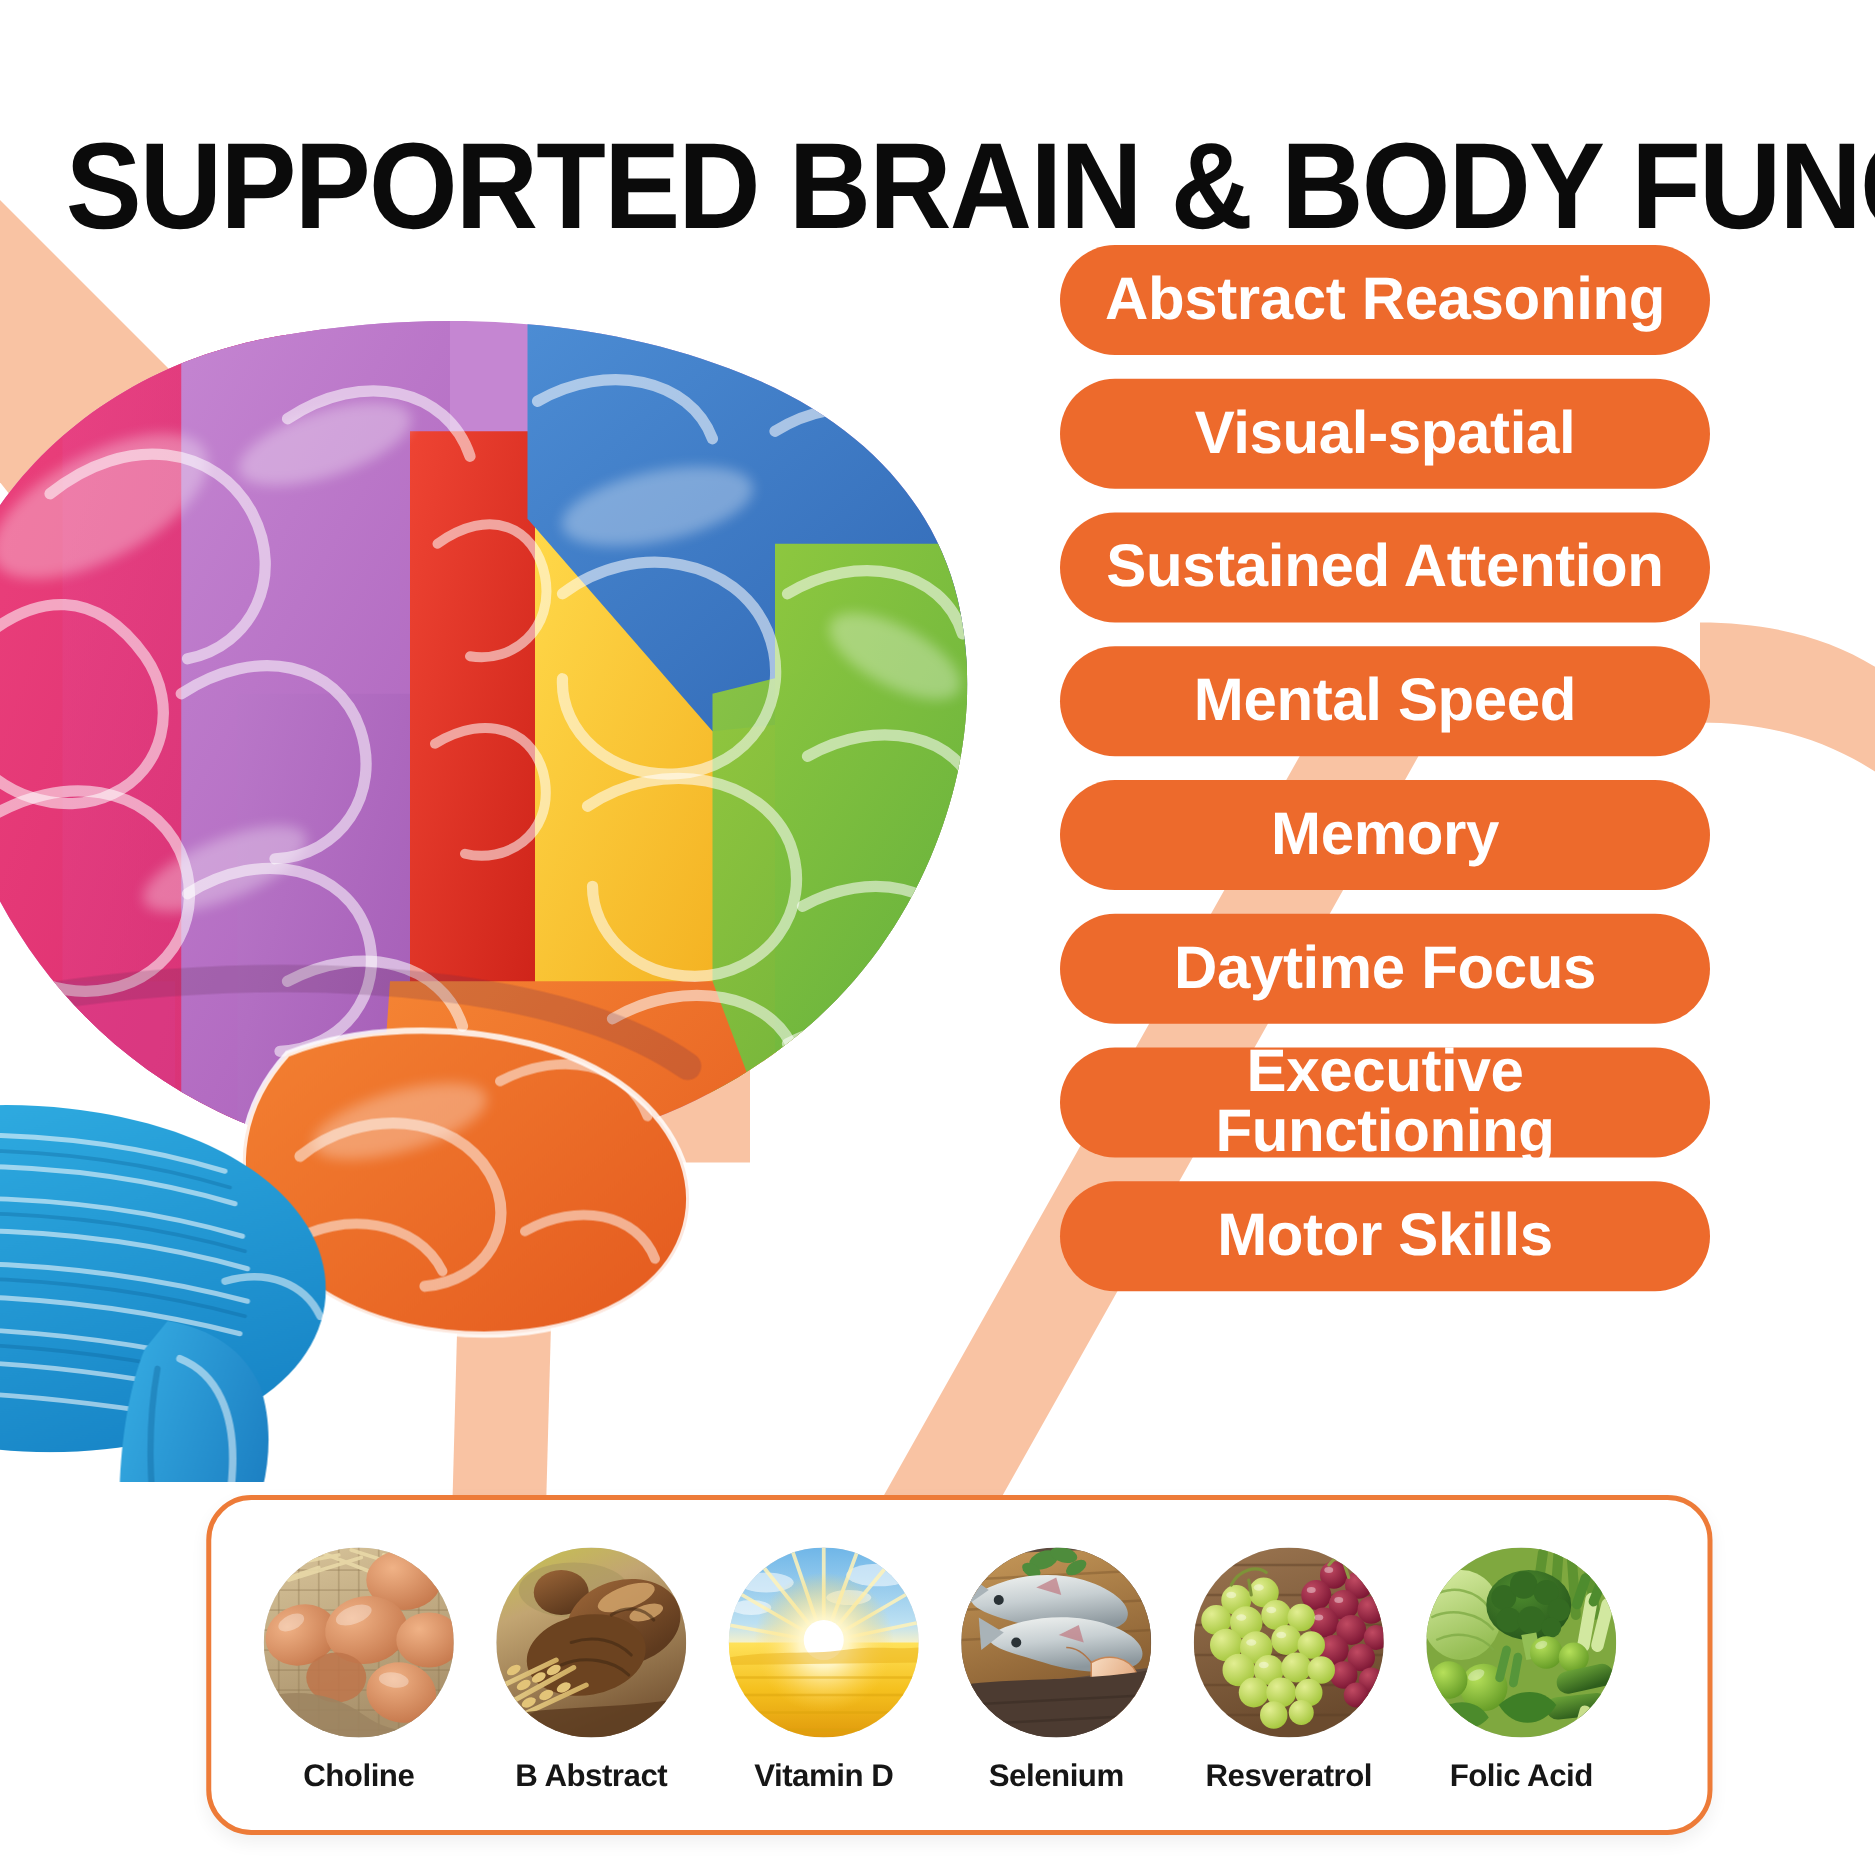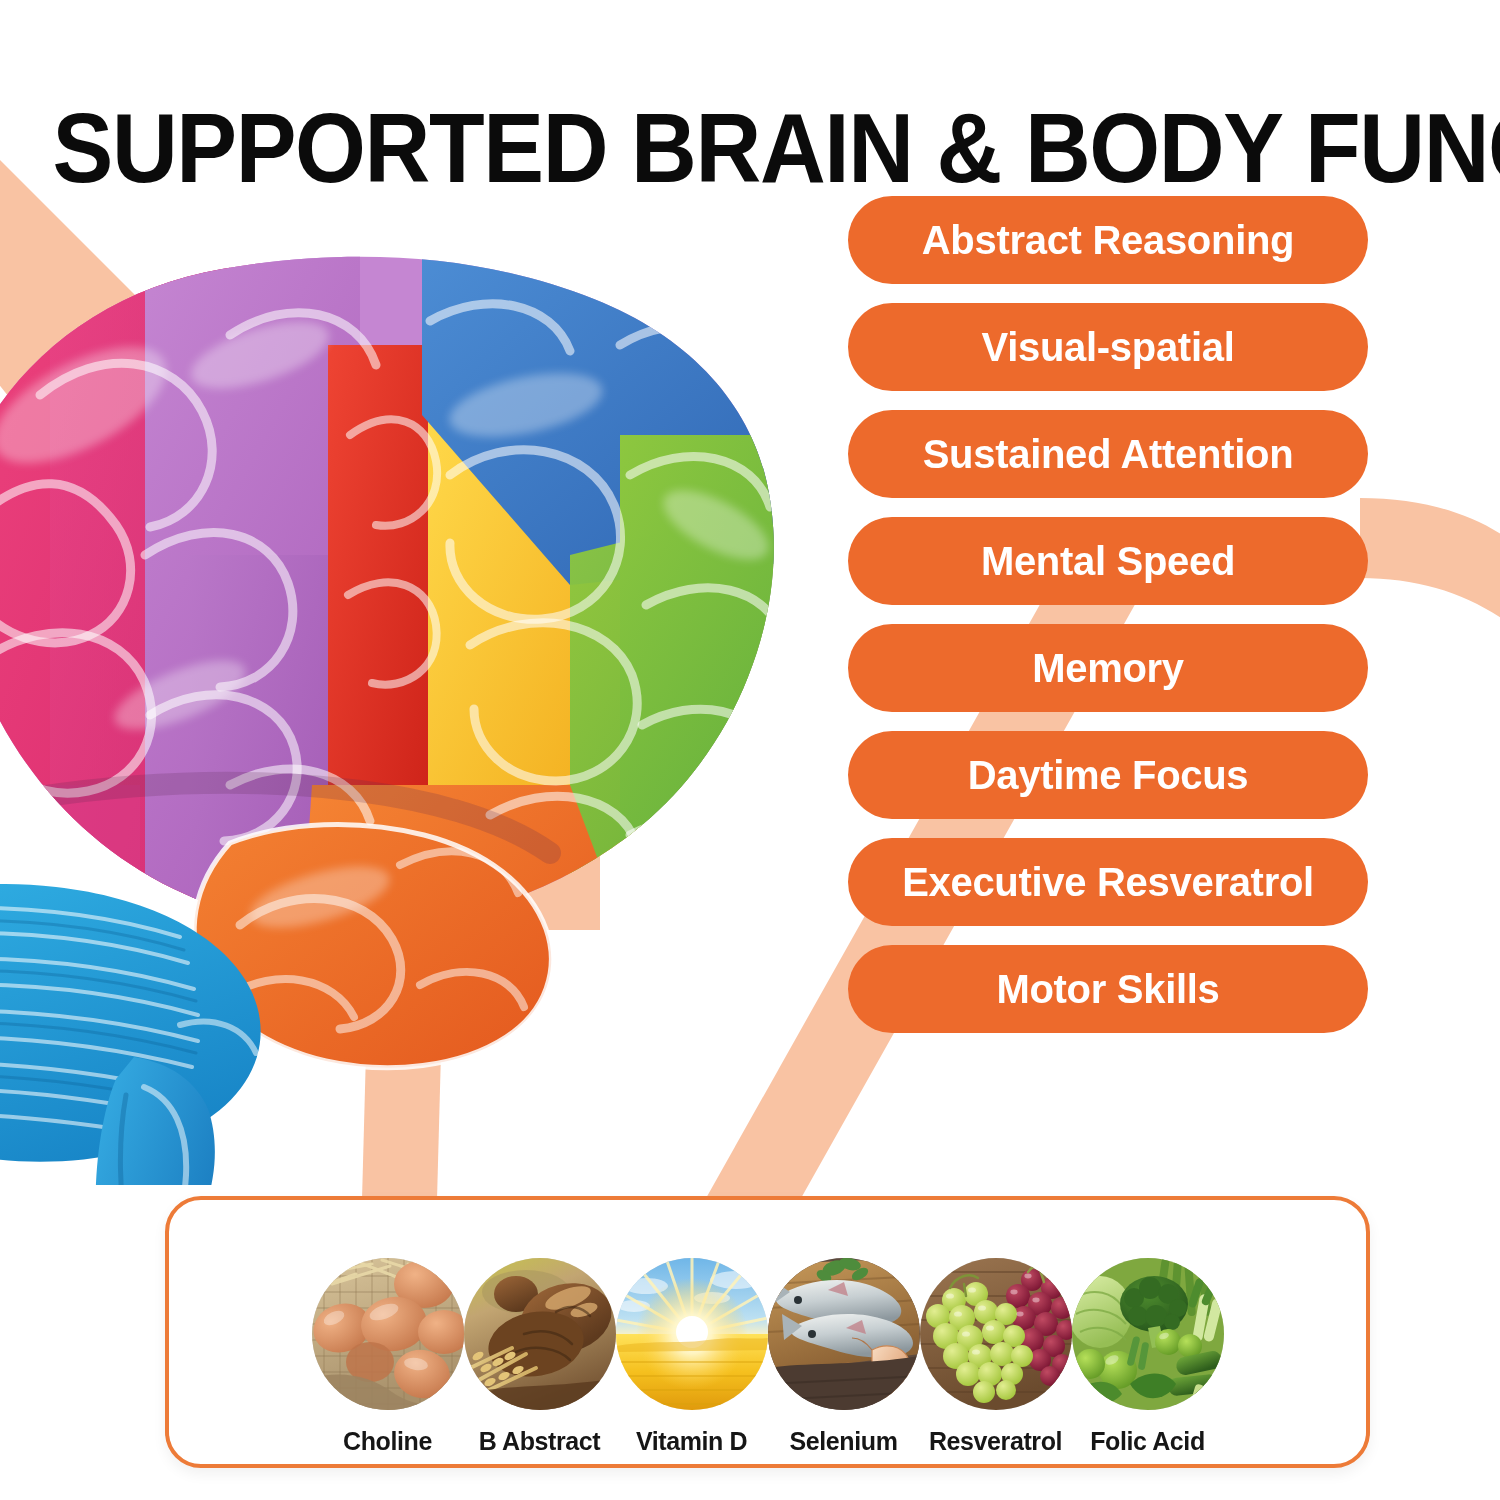--- a/index.html
+++ b/index.html
@@ -35,37 +35,37 @@
   
   .pill-col{
     position:absolute;left:848px;top:196px;width:520px;z-index:5;
     display:flex;flex-direction:column;gap:19px;
   }
   .pill{
     height:88px;border-radius:48px;
     background:#ED6A2C;
     display:flex;align-items:center;justify-content:center;
     color:#ffffff;
-    font-size:40px;font-weight:700;letter-spacing:-0.3px;
+    font-size:48px;font-weight:700;letter-spacing:-0.3px;
     box-sizing:border-box;padding:0 18px;
     text-align:center;
     line-height:1;
   }
 
   
   .card{
     position:absolute;left:165px;top:1196px;width:1205px;height:272px;
     border:4px solid #ED7B38;border-radius:36px;background:#ffffff;
     z-index:5;box-sizing:border-box;
     box-shadow:0 6px 14px rgba(0,0,0,.06);
   }
   .card-inner{
     position:absolute;left:0;top:0;right:0;bottom:0;
-    display:flex;align-items:flex-start;justify-content:center;
-    padding:58px 42px 0 42px;box-sizing:border-box;
+    display:flex;align-items:flex-start;
+    gap:34px;padding:38px 42px 0 42px;box-sizing:border-box;
   }
   .food{width:152px;display:flex;flex-direction:column;align-items:center;}
   .food-circle{
     width:152px;height:152px;border-radius:50%;overflow:hidden;position:relative;
     background:#ddd;
   }
   .food-circle svg{display:block;width:152px;height:152px;}
   .food-label{
     margin-top:17px;font-size:25px;font-weight:700;color:#161616;
     letter-spacing:-0.4px;white-space:nowrap;
@@ -276,21 +276,21 @@
     <div class="pill">
       <span>Mental Speed</span>
     </div>
     <div class="pill">
       <span>Memory</span>
     </div>
     <div class="pill">
       <span>Daytime Focus</span>
     </div>
     <div class="pill">
-      <span>Executive Resveratrol</span>
+      <span>Executive Functioning</span>
     </div>
     <div class="pill">
       <span>Motor Skills</span>
     </div>
   </div>
 
   <div class="card">
     <div class="card-inner">
 
       <div class="food">

